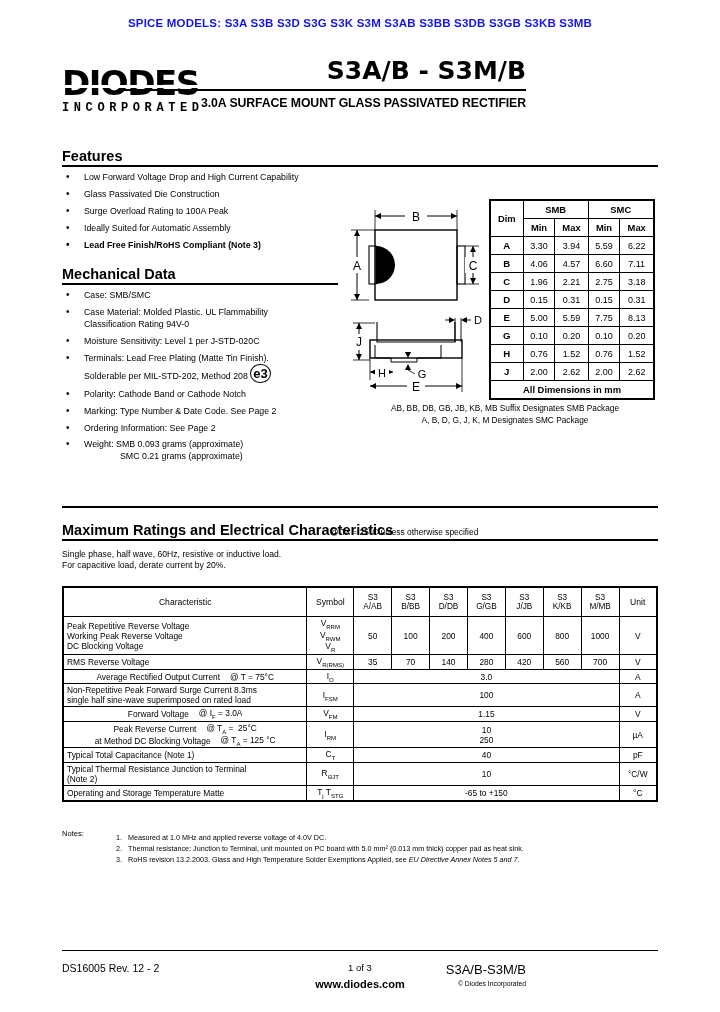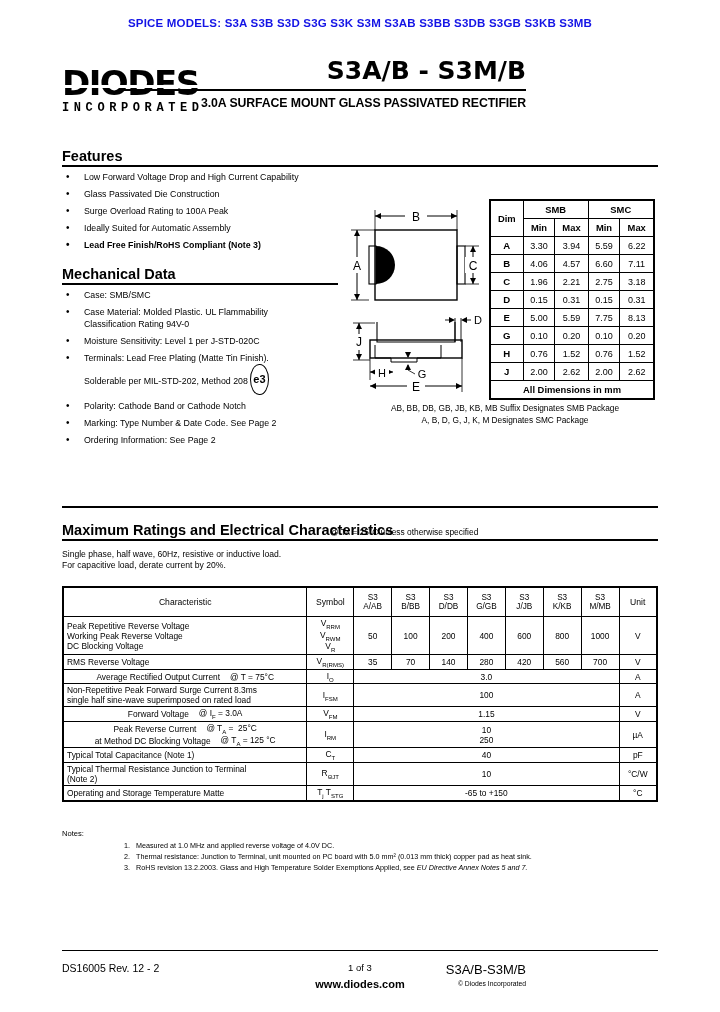--- a/index.html
+++ b/index.html
@@ -135,22 +135,22 @@
     font-size: 10px;
   }
   ul.features-list { left: 62px; top: 172px; width: 300px; }
   ul.features-list li.bold { font-weight: bold; }
   ul.mech-list { left: 62px; top: 290px; width: 290px; }
   .weight-ind { display: block; padding-left: 36px; }
   .e3 {
     display: inline-block;
     border: 1px solid #000;
     border-radius: 50%;
-    font-size: 11px;
-    padding: 10px 2px;
+    font-size: 13px;
+    padding: 4px 2px;
     line-height: 9px;
     font-weight: bold;
     vertical-align: 1px;
   }
 
   
   .pkg {
     position: absolute;
     left: 345px; top: 200px;
     width: 140px;
@@ -226,21 +226,21 @@
     font-size: 7.2px;
     line-height: 11.2px;
     width: 600px;
   }
   .notes .nlabel {
     position: absolute;
     left: 0; top: 0;
     font-size: 7.6px;
   }
   .notes ol {
-    margin: 12px;
+    margin: 4px;
     padding-left: 58px;
   }
   .notes ol li { padding-left: 4px; }
   .notes i { font-style: italic; }
 
   
   .footer-rule {
     position: absolute;
     left: 62px; top: 950px;
     width: 596px;
@@ -318,20 +318,24 @@
     </li>
     <li>Moisture Sensitivity: Level 1 per J-STD-020C</li>
     <li>
       <span>Terminals: Lead Free Plating (Matte Tin Finish).</span><br>
       <span>Solderable per MIL-STD-202, Method 208</span>
       <span class="e3">e3</span>
     </li>
     <li>Polarity: Cathode Band or Cathode Notch</li>
     <li>Marking: Type Number &amp; Date Code. See Page 2</li>
     <li>Ordering Information: See Page 2</li>
+    <li>
+      <span>Weight:  SMB   0.093 grams (approximate)</span>
+      <span class="weight-ind">SMC   0.21 grams (approximate)</span>
+    </li>
   </ul>
 
   <div class="pkg">
     <svg width="140" height="195" viewBox="0 0 140 195">
 
       <rect x="30" y="30" width="82" height="70" fill="none" stroke="#000" stroke-width="1.4"></rect>
 
       <rect x="24" y="46" width="7" height="38" fill="none" stroke="#000" stroke-width="1.1"></rect>
       <path d="M 31 46 A 19 19 0 0 1 31 84 Z" fill="#000"></path>
 

